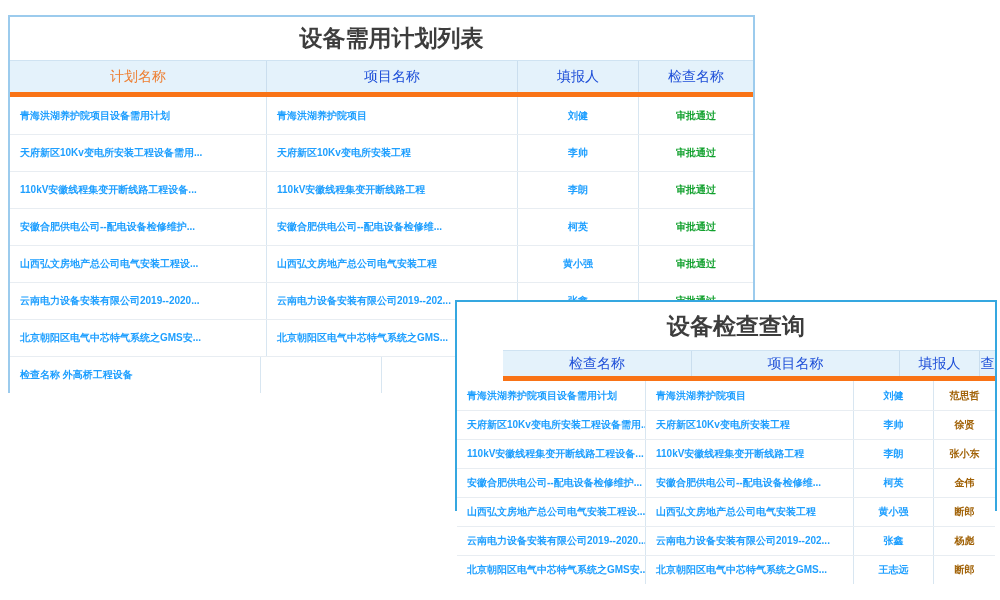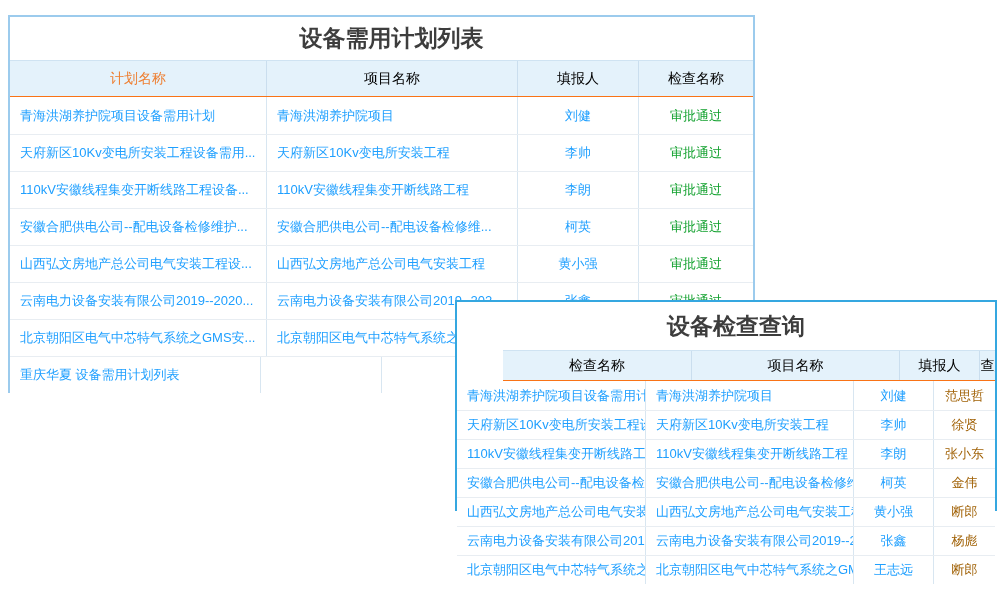--- a/index.html
+++ b/index.html
@@ -12,42 +12,42 @@
 
   .panel-title {
     font-weight: bold; color: #3d3d3d; font-size: 23px;
     display: flex; align-items: center; justify-content: center; margin-left: 20px;
   }
   .panel1 .panel-title { height: 43px; }
   .panel2 .panel-title { height: 48px; }
 
   .thead {
     display: flex; background: #e4f2fb;
-    border-top: 1px solid #cfe3f2; border-bottom: 1px solid #f97316;
+    border-top: 1px solid #cfe3f2; border-bottom: 5px solid #f97316;
   }
   .panel1 .thead { height: 37px; }
   .panel2 .thead { height: 31px; margin-left: 46px; }
 
   .th {
     display: flex; align-items: center; justify-content: center;
-    font-size: 14px; color: #000000; border-right: 1px solid #cadeee;
+    font-size: 14px; color: #1d4ed8; border-right: 1px solid #cadeee;
     white-space: nowrap; overflow: hidden;
   }
   .th:last-child { border-right: none; }
   .panel1 .th.first { color: #ee7e30; }
 
   .tbody { display: block; }
   .trow { display: flex; border-top: 1px solid #e8edf2; background: #ffffff; }
   .trow:first-child { border-top: none; }
   .panel1 .trow { height: 37px; }
   .panel2 .trow { height: 29px; }
 
   .td {
-    display: flex; align-items: center; font-size: 13px;
-    border-right: 1px solid #d8e6f1; white-space: nowrap; overflow: hidden;
+    display: flex; align-items: center; font-size: 10px;
+    border-right: 1px solid #d8e6f1; white-space: nowrap; overflow: hidden; font-weight: bold;
   }
   .td:last-child { border-right: none; }
   .td.left { justify-content: flex-start; padding: 0 10px; }
   .td.center { justify-content: center; }
 
   .blue  { color: #1e9fff; }
   .green { color: #12a12e; }
   .dark  { color: #a16207; }
 
   
@@ -105,21 +105,21 @@
         <div class="td p1c3 center blue">张鑫</div>
         <div class="td p1c4 center green">审批通过</div>
       </div>
       <div class="trow">
         <div class="td p1c1 left blue">北京朝阳区电气中芯特气系统之GMS安...</div>
         <div class="td p1c2 left blue">北京朝阳区电气中芯特气系统之GMS...</div>
         <div class="td p1c3 center blue"></div>
         <div class="td p1c4 center green"></div>
       </div>
       <div class="trow">
-        <div class="td p1c2 left blue">重庆华夏 设备需用计划列表</div>
+        <div class="td p1c2 left blue">检查名称 外高桥工程设备</div>
         <div class="td p1c3 center blue"></div>
         <div class="td p1c4 center green"></div>
       </div>
     </div>
 </div>
 
 <div class="panel panel2">
   <div class="panel-title">设备检查查询</div>
 
   <div class="thead">

